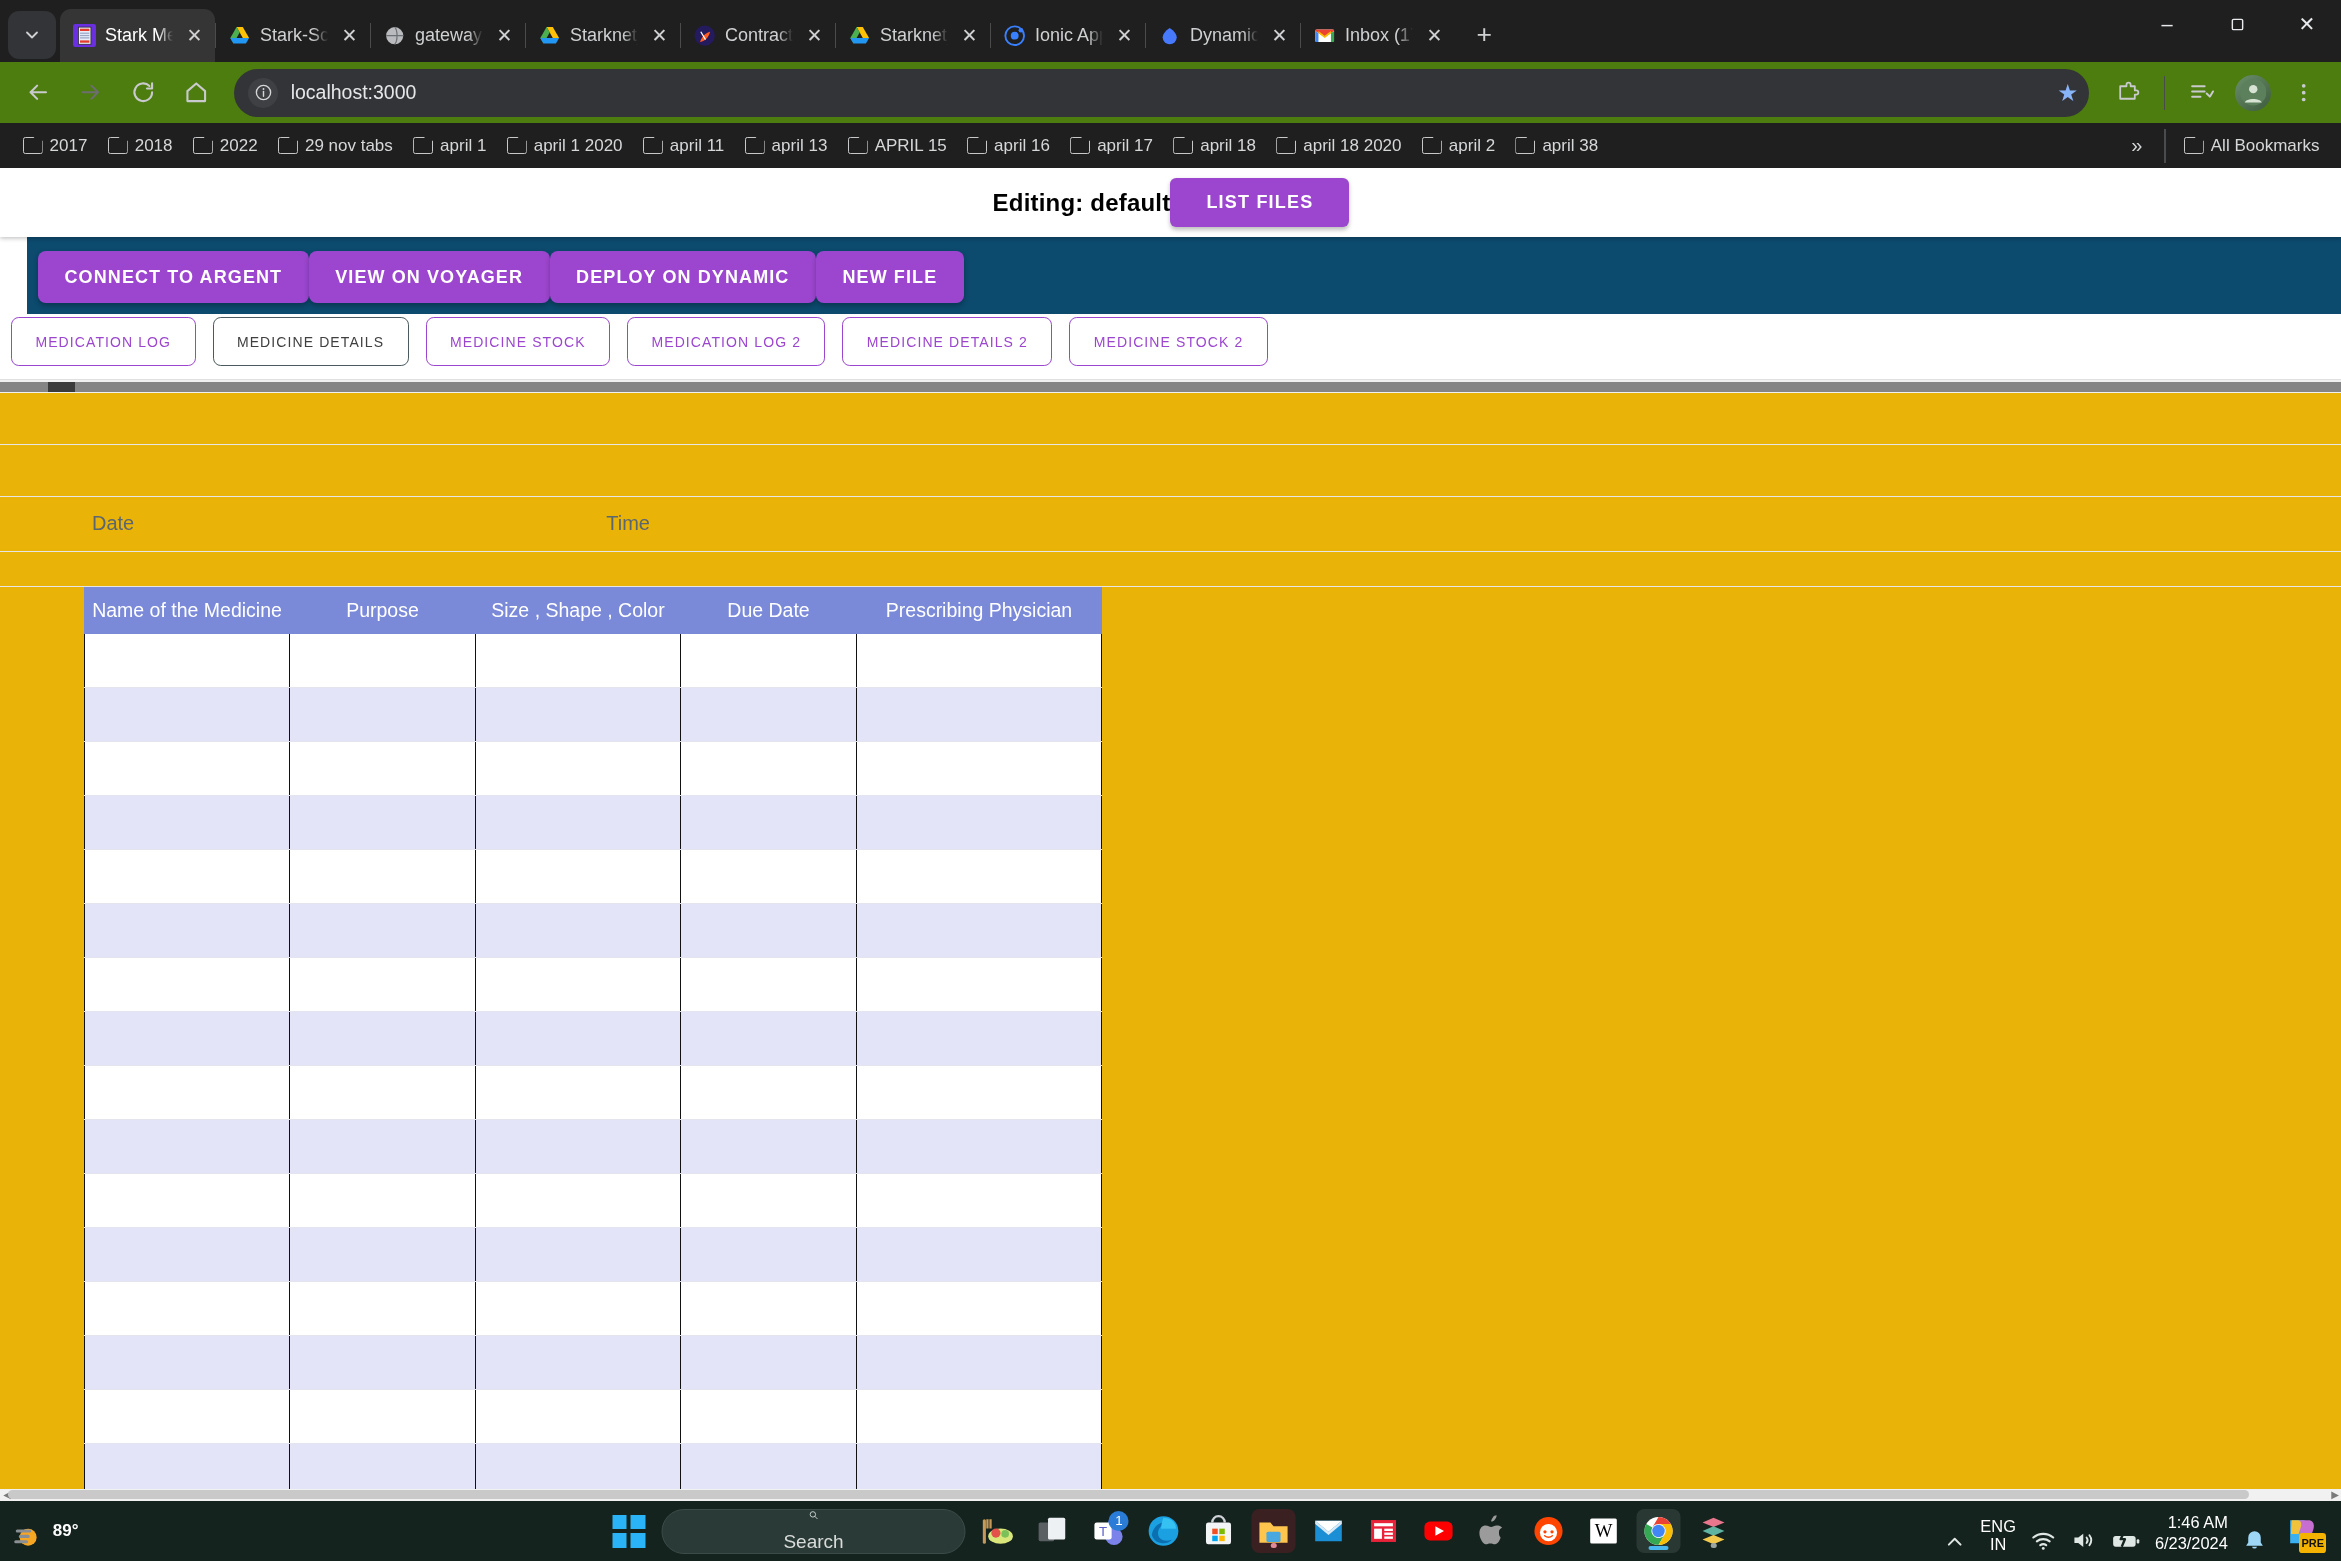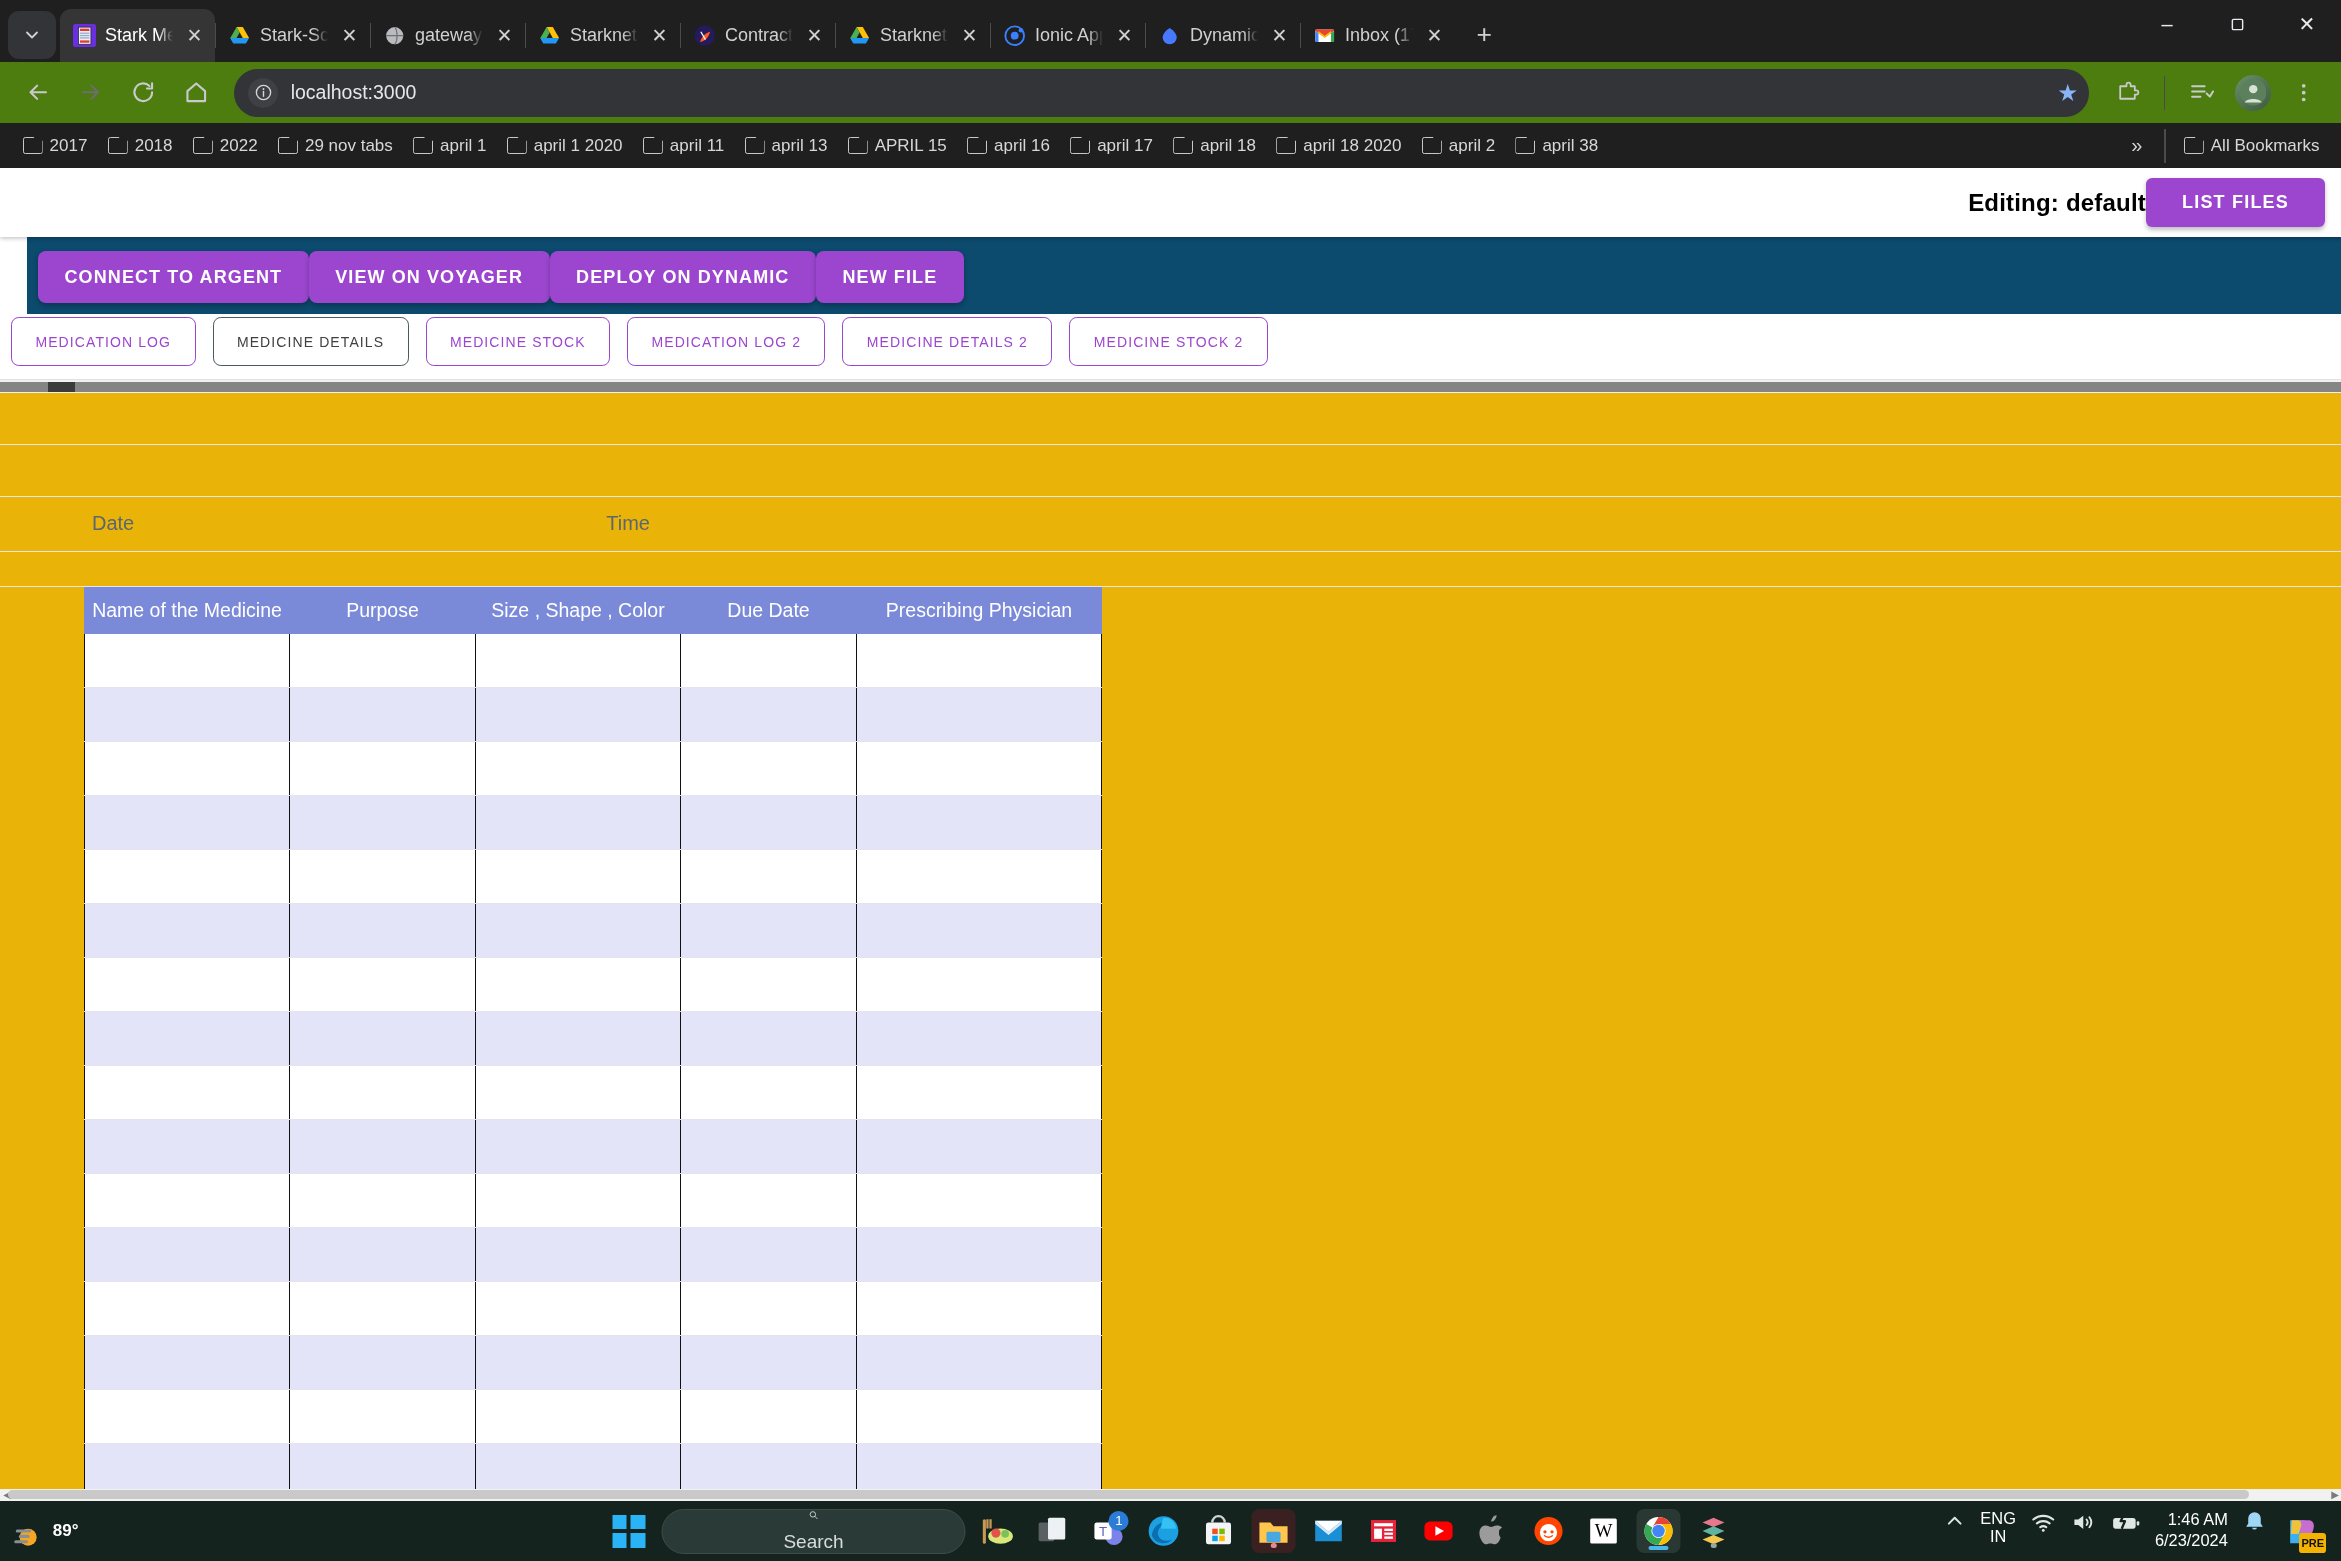--- a/index.html
+++ b/index.html
@@ -69,21 +69,21 @@
     clip-path: polygon(0 0, 55% 0, 70% 22%, 100% 22%, 100% 100%, 0 100%);
   }
   .bm-overflow { margin-left: auto; display:flex; align-items:center; gap: 0; flex: 0 0 auto;}
   .chev2 { color: #d6d7d9; font-size: 20px; padding: 0 12.5px; }
 
   
   .page { flex: 1 1 auto; background: #ffffff; position: relative; overflow: hidden; }
 
   .appbar {
     height: 69px; background: #ffffff; display: flex; align-items: center;
-    justify-content: flex-end; padding: 0 17px;
+    justify-content: center; padding: 0 17px;
     box-shadow: 0 2.3px 4.7px rgba(0,0,0,0.28);
     position: relative; z-index: 4;
   }
   .appbar-title { font-size: 24px; font-weight: bold; color: #000; letter-spacing: 0.2px;}
   .btn-listfiles {
     background: #9c46cf; color: #fff; border: none; border-radius: 6.2px;
     padding: 14px 36px; font-size: 18px; font-weight: bold; letter-spacing: 1.2px;
     box-shadow: 0 2.3px 4.7px rgba(0,0,0,.25); cursor: pointer;
     font-family: "Liberation Sans", sans-serif;
   }
@@ -146,21 +146,21 @@
   .tb-center { position: absolute; left: 50%; transform: translateX(-50%); display: flex; align-items: center; gap: 11px; }
   .winlogo { width: 33px; height: 33px; display: grid; grid-template-columns: 1fr 1fr; grid-template-rows: 1fr 1fr; gap: 3.1px; }
   .winlogo span { background: #2ab3f6; }
   .searchbox {
     width: 304px; height: 45px; background: #2a3a36; border-radius: 23.4px;
     display: flex; align-items: center; gap: 11px; padding: 0 17px; border: 0.8px solid #3c4c48; flex-direction: column;
   }
   .searchbox .lbl { color: #d8dcda; font-size: 19px; }
   .tb-icon { width: 44px; height: 44px; display:flex; align-items:center; justify-content:center; position: relative; flex:0 0 auto;}
   .tb-icons { display: flex; align-items: center; gap: 11px; }
-  .tray { margin-left: auto; display: flex; align-items: flex-start; gap: 14px; padding-right: 6.2px; }
+  .tray { margin-left: auto; display: flex; align-items: flex-end; gap: 14px; padding-right: 6.2px; }
   .tray .lang { color: #fff; font-size: 16.4px; line-height: 1.1; text-align: center; }
   .tray .clock { color: #fff; font-size: 16.4px; line-height: 1.25; text-align: right; }
   .tray-ic { color: #dfe7e4; display:flex; align-items:center; justify-content:center; }
   .active-underline { position: absolute; bottom: 3.1px; left: 50%; transform: translateX(-50%); width: 20px; height: 3.9px; border-radius: 2.3px; background: #49b8f0;}
   .dot-underline { position: absolute; bottom: 4.7px; left: 50%; transform: translateX(-50%); width: 5.5px; height: 5.5px; border-radius: 50%; background: #9aa5a2;}
   .badge {
     position: absolute; top: 1.6px; right: 1.6px; min-width: 20px; height: 20px; border-radius: 10px;
     background: #2a7cd6; color: #fff; font-size: 13.3px; display: flex; align-items: center; justify-content: center;
   }
   .hi { background: #3a2020; border-radius: 7.8px; }

